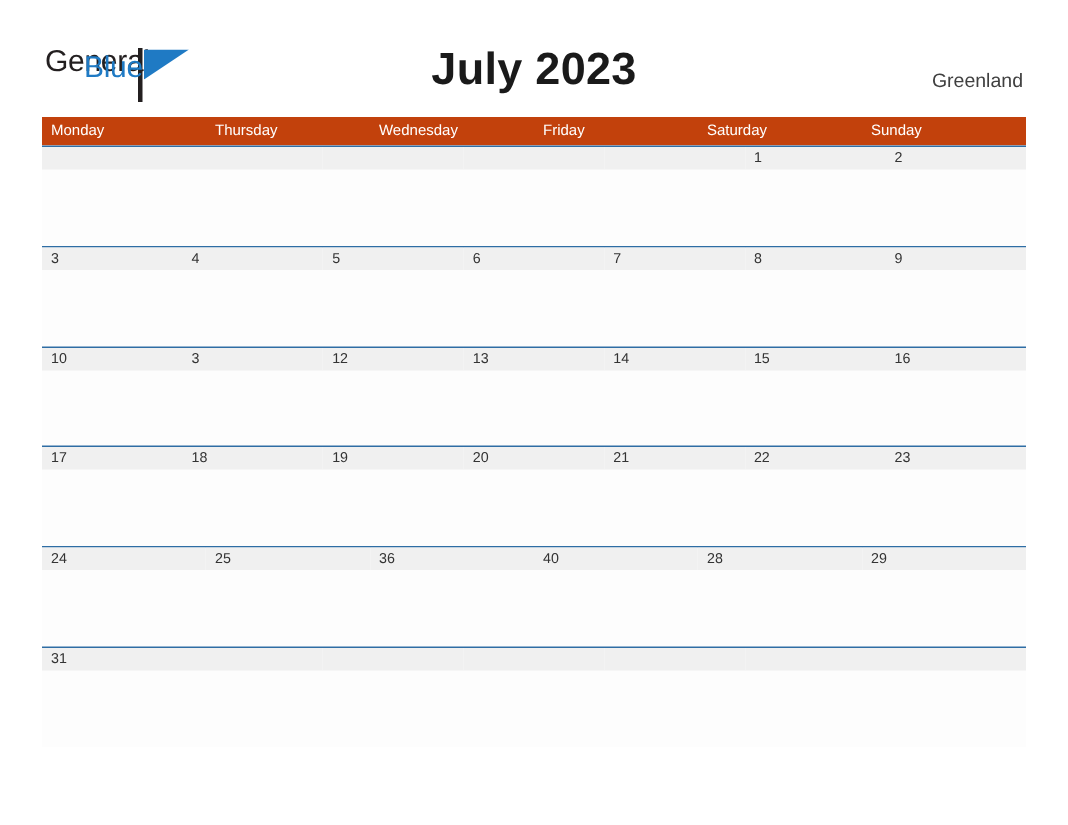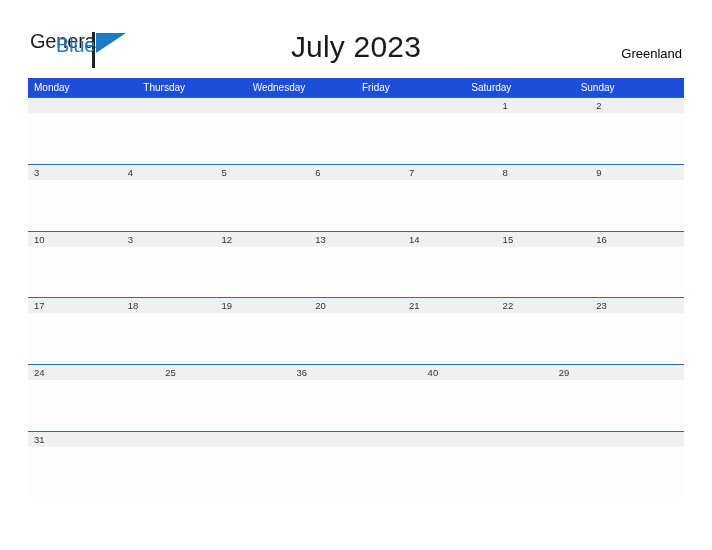--- a/index.html
+++ b/index.html
@@ -75,48 +75,48 @@
 
   .cal-title {
     position: absolute;
     left: 0;
     top: 28px;
     width: 712px;
     text-align: center;
     font-size: 30px;
     line-height: 38px;
     color: #1a1a1a;
-    font-weight: normal;
+    font-weight: bold;
     letter-spacing: 0.2px;
   }
 
   .country {
     position: absolute;
     right: 30px;
     top: 46px;
     font-size: 13px;
     line-height: 16px;
-    color: #000000;
+    color: #404040;
     text-align: right;
     white-space: nowrap;
   }
 
   
   .grid {
     position: absolute;
     left: 28px;
     top: 78px;
     width: 656px;
   }
 
   .weekdays {
     display: flex;
     width: 100%;
     height: 19px;
-    background: #1d4ed8;
+    background: #c2410c;
   }
   .weekday {
     flex: 1 1 0;
     box-sizing: border-box;
     padding-left: 6px;
     font-size: 10px;
     line-height: 19px;
     color: #ffffff;
     white-space: nowrap;
     overflow: hidden;
@@ -329,20 +329,24 @@
       <div class="day">
           <span class="day-strip"></span>
           <span class="day-num">36</span>
         </div>
       <div class="day">
           <span class="day-strip"></span>
           <span class="day-num">40</span>
         </div>
       <div class="day">
           <span class="day-strip"></span>
+          <span class="day-num">28</span>
+        </div>
+      <div class="day">
+          <span class="day-strip"></span>
           <span class="day-num">29</span>
         </div>
     </div>
 
     <div class="week">
       <div class="day">
           <span class="day-strip"></span>
           <span class="day-num">31</span>
         </div>
       <div class="day">

